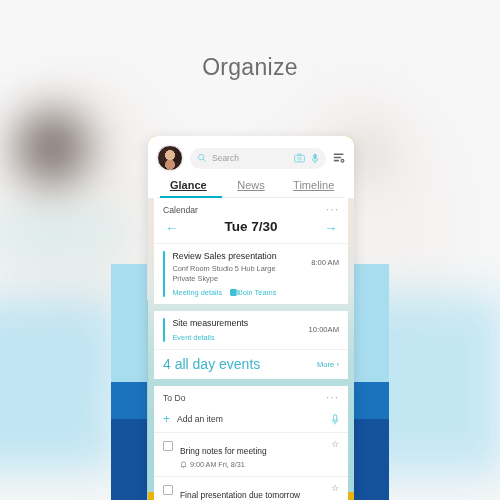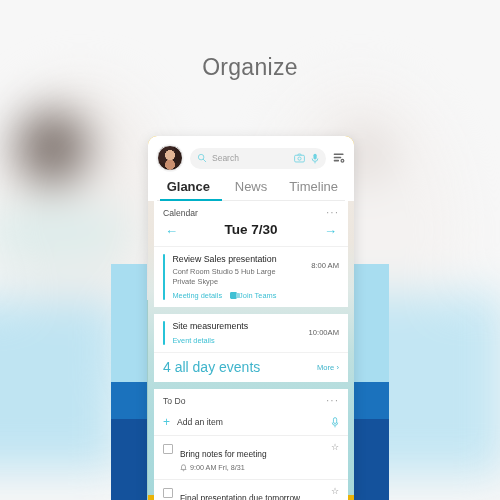--- a/index.html
+++ b/index.html
@@ -62,21 +62,21 @@
   .search-pill{
     flex:1;display:flex;align-items:center;gap:5px;
     background:#f3f3f3;border-radius:12px;height:21px;padding:0 7px;
   }
   .search-pill .sq{font-size:10px;color:#8a8a8a;}
   .ph-text{font-size:8.5px;color:#a0a0a0;flex:1;}
   .pill-icons{display:flex;align-items:center;gap:6px;}
   .filter-ic{flex:0 0 auto;}
   
   .tabs{display:flex;margin-top:8px;border-bottom:1px solid #ececec;position:relative;}
-  .tab{flex:1;text-align:center;font-size:13px;color:#8d8d8d;padding-bottom:6px;}
+  .tab{flex:1;text-align:center;font-size:11px;color:#8d8d8d;padding-bottom:6px;text-decoration:underline;}
   .tab.active{color:#2b2b2b;font-weight:bold;}
   .tab-underline{position:absolute;left:3px;bottom:-1px;width:62px;height:2.4px;background:#00b0c7;}
   
   .ph-body{
     position:relative;height:294px;
     background:linear-gradient(180deg,#eee8e1 0%,#ece6de 14%,#dfe9e6 30%,#bfe0df 52%,#aedbdd 74%,#a6d8da 100%);
   }
   .card{background:#fff;margin:0 6px;}
   .card + .card{margin-top:7px;}
   .card-head{display:flex;align-items:center;justify-content:space-between;padding:7px 9px 3px 9px;}

